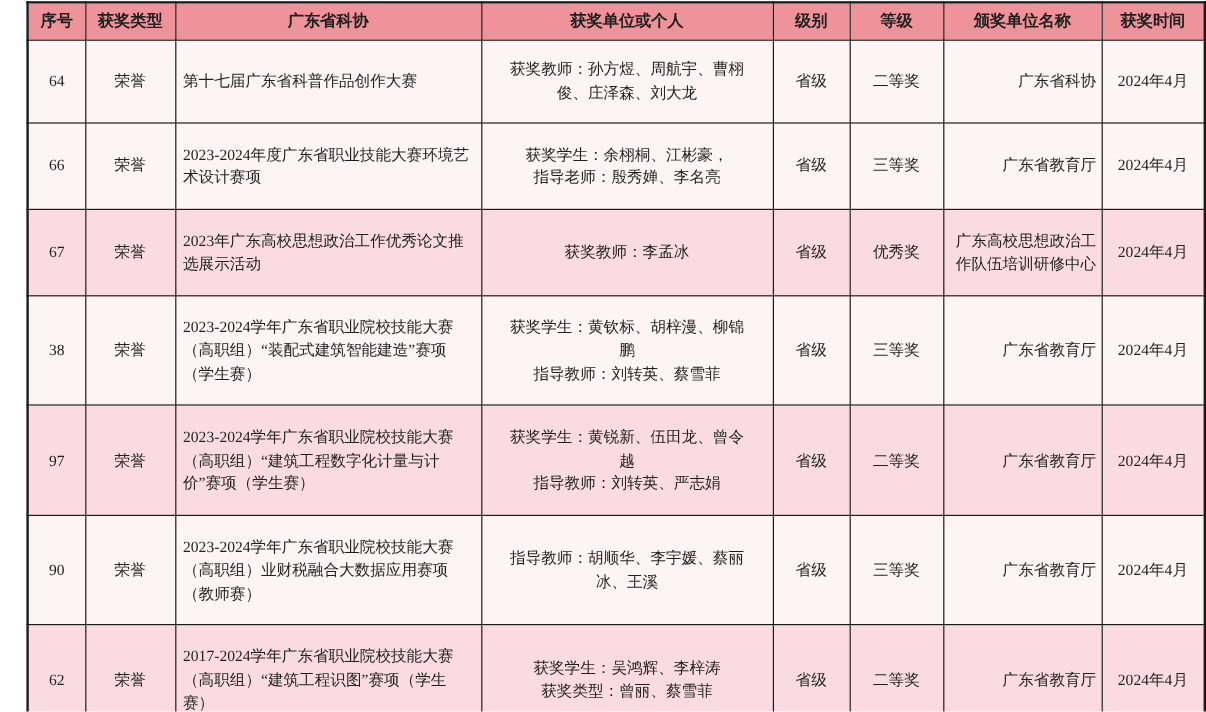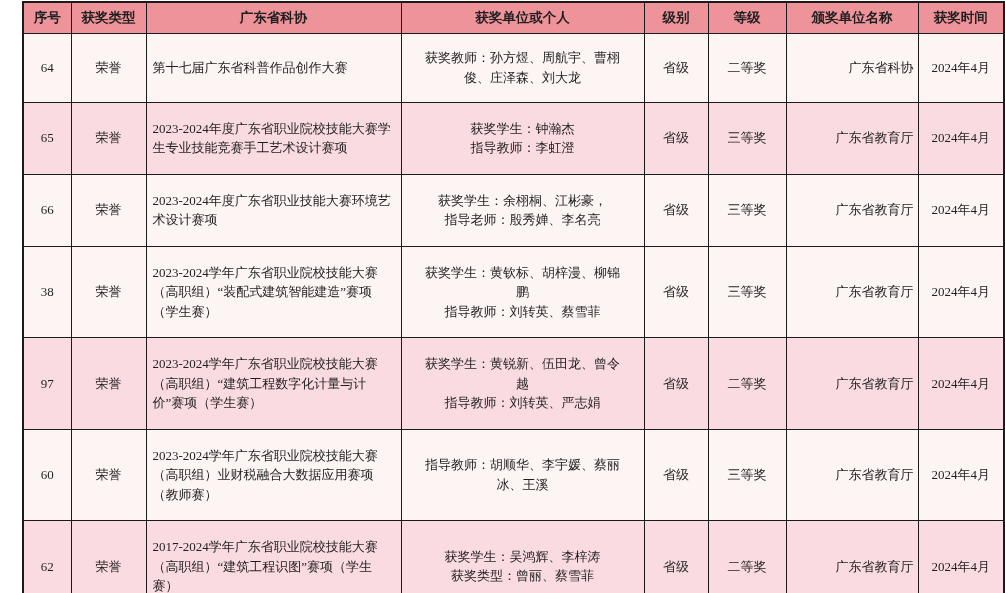--- a/index.html
+++ b/index.html
@@ -75,40 +75,39 @@
         <tr class="light">
           <td class="c-seq">64</td>
           <td class="c-type">荣誉</td>
           <td class="c-name">第十七届广东省科普作品创作大赛</td>
           <td class="c-winner">获奖教师：孙方煜、周航宇、曹栩俊、庄泽森、刘大龙</td>
           <td class="c-level">省级</td>
           <td class="c-grade">二等奖</td>
           <td class="c-issuer">广东省科协</td>
           <td class="c-date">2024年4月</td>
         </tr>
-        <tr class="pink">
-          <td class="c-seq">65</td>
-          <td class="c-type">荣誉</td>
-          <td class="c-name">2023-2024年度广东省职业院校技能大赛学生专业技能竞赛手工艺术设计赛项</td>
-          <td class="c-winner">获奖学生：钟瀚杰
-指导教师：李虹澄</td>
-          <td class="c-level">省级</td>
-          <td class="c-grade">三等奖</td>
-          <td class="c-issuer">广东省教育厅</td>
-          <td class="c-date">2024年4月</td>
-        </tr>
         <tr class="light">
           <td class="c-seq">66</td>
           <td class="c-type">荣誉</td>
           <td class="c-name">2023-2024年度广东省职业技能大赛环境艺术设计赛项</td>
           <td class="c-winner">获奖学生：余栩桐、江彬豪，
 指导老师：殷秀婵、李名亮</td>
           <td class="c-level">省级</td>
           <td class="c-grade">三等奖</td>
           <td class="c-issuer">广东省教育厅</td>
+          <td class="c-date">2024年4月</td>
+        </tr>
+        <tr class="pink">
+          <td class="c-seq">67</td>
+          <td class="c-type">荣誉</td>
+          <td class="c-name">2023年广东高校思想政治工作优秀论文推选展示活动</td>
+          <td class="c-winner">获奖教师：李孟冰</td>
+          <td class="c-level">省级</td>
+          <td class="c-grade">优秀奖</td>
+          <td class="c-issuer">广东高校思想政治工作队伍培训研修中心</td>
           <td class="c-date">2024年4月</td>
         </tr>
         <tr class="light">
           <td class="c-seq">38</td>
           <td class="c-type">荣誉</td>
           <td class="c-name">2023-2024学年广东省职业院校技能大赛（高职组）“装配式建筑智能建造”赛项（学生赛）</td>
           <td class="c-winner">获奖学生：黄钦标、胡梓漫、柳锦鹏
 指导教师：刘转英、蔡雪菲</td>
           <td class="c-level">省级</td>
           <td class="c-grade">三等奖</td>
@@ -120,21 +119,21 @@
           <td class="c-type">荣誉</td>
           <td class="c-name">2023-2024学年广东省职业院校技能大赛（高职组）“建筑工程数字化计量与计价”赛项（学生赛）</td>
           <td class="c-winner">获奖学生：黄锐新、伍田龙、曾令越
 指导教师：刘转英、严志娟</td>
           <td class="c-level">省级</td>
           <td class="c-grade">二等奖</td>
           <td class="c-issuer">广东省教育厅</td>
           <td class="c-date">2024年4月</td>
         </tr>
         <tr class="light">
-          <td class="c-seq">60</td>
+          <td class="c-seq">90</td>
           <td class="c-type">荣誉</td>
           <td class="c-name">2023-2024学年广东省职业院校技能大赛（高职组）业财税融合大数据应用赛项（教师赛）</td>
           <td class="c-winner">指导教师：胡顺华、李宇媛、蔡丽冰、王溪</td>
           <td class="c-level">省级</td>
           <td class="c-grade">三等奖</td>
           <td class="c-issuer">广东省教育厅</td>
           <td class="c-date">2024年4月</td>
         </tr>
         <tr class="pink">
           <td class="c-seq">62</td>

